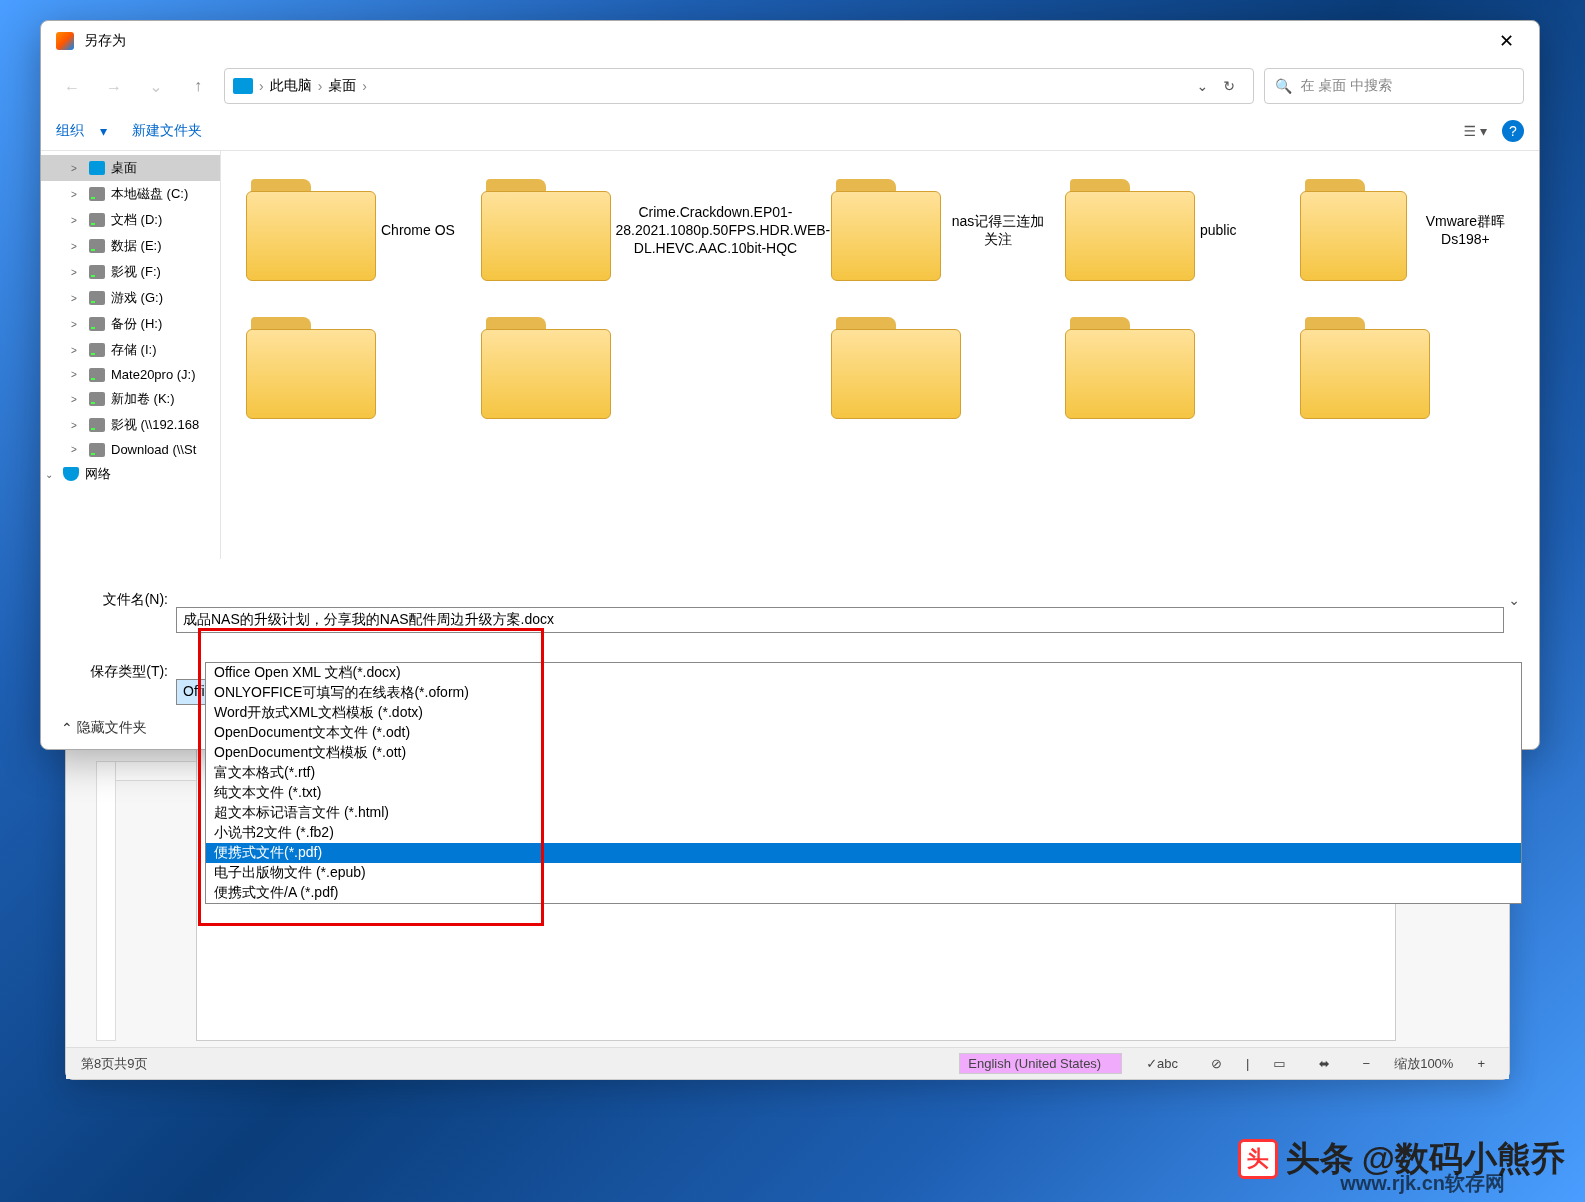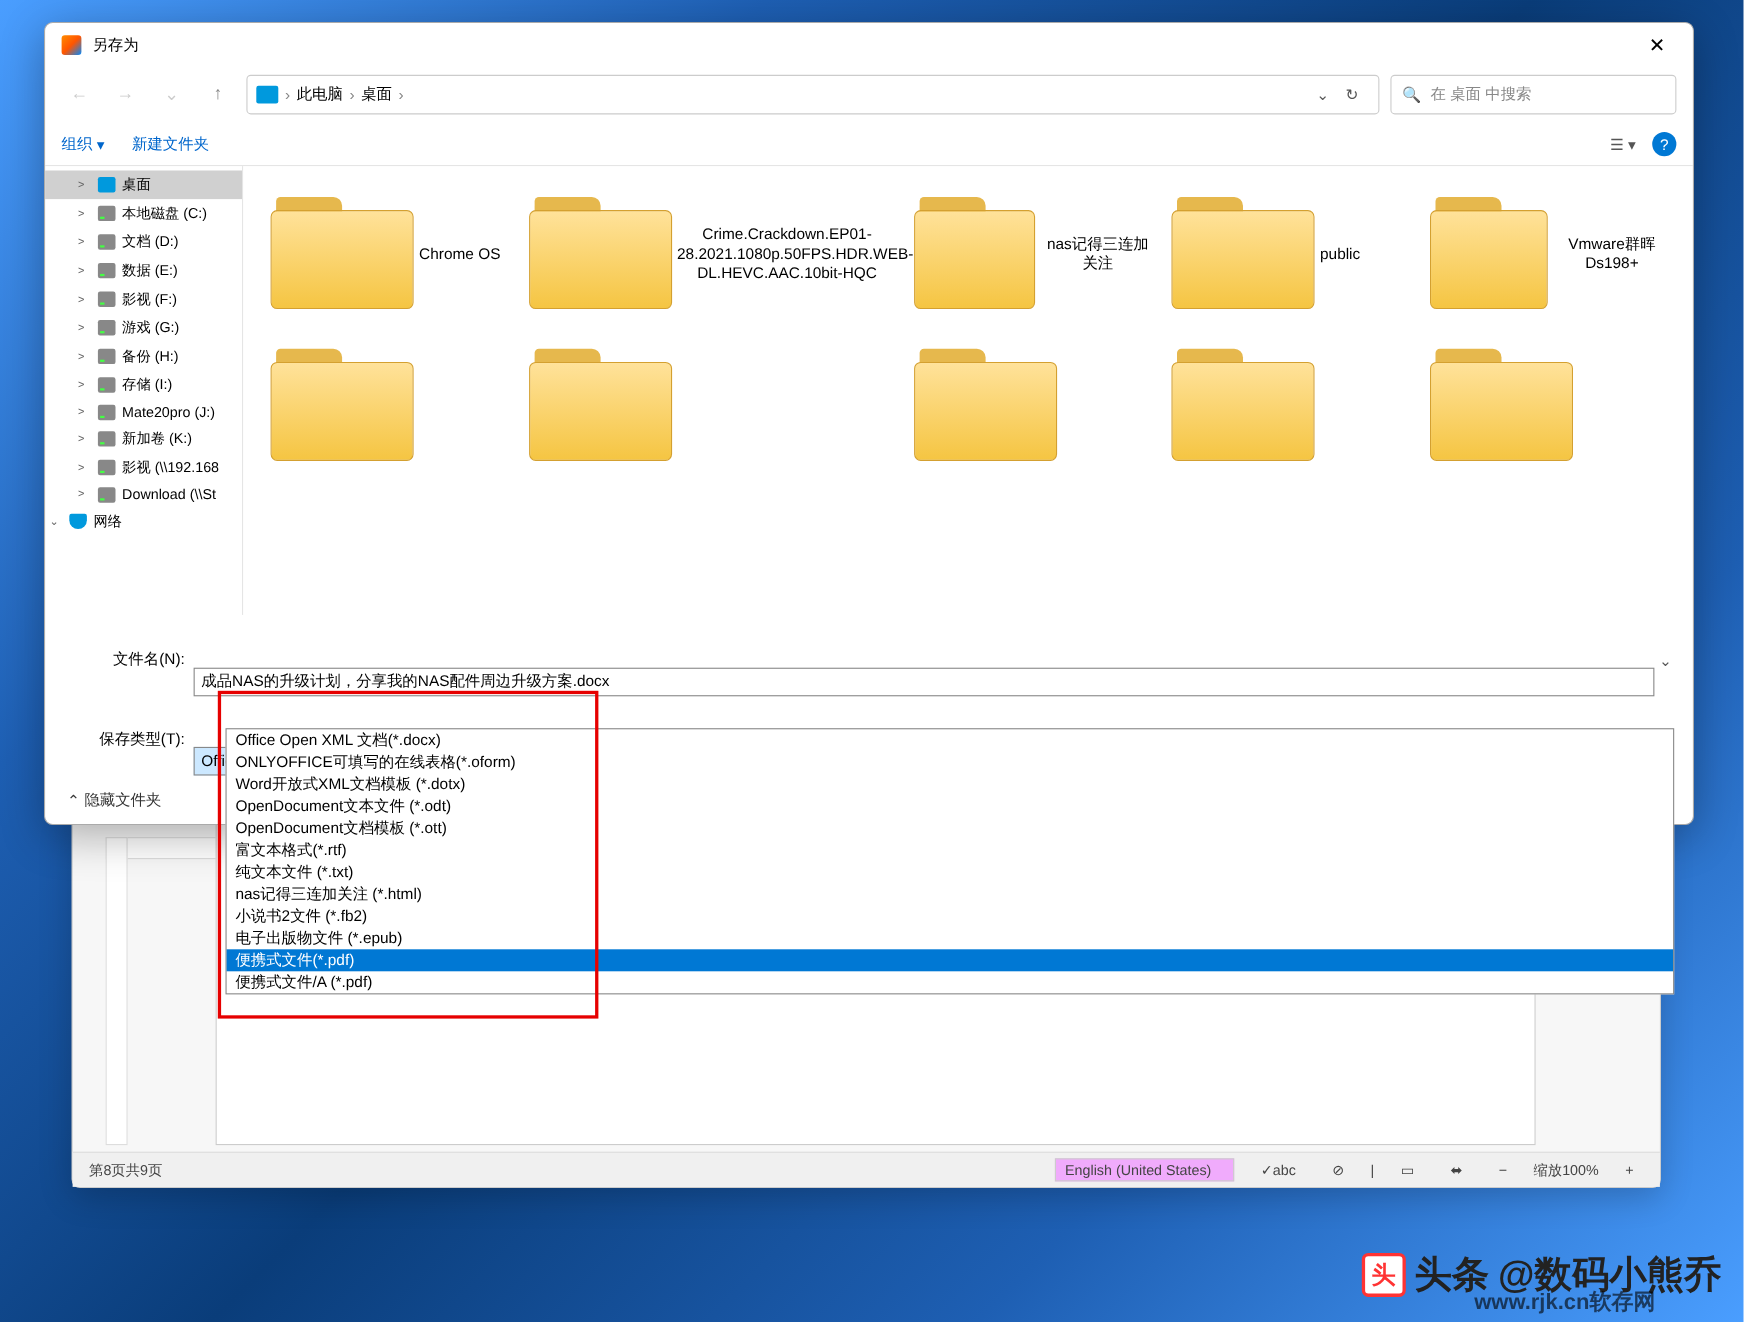--- a/index.html
+++ b/index.html
@@ -20,21 +20,21 @@
 .titlebar .close { margin-left:auto; font-size:18px; cursor:pointer; padding:5px 10px; }
 .navbar { height:50px; display:flex; align-items:center; padding:0 15px; gap:10px; }
 .nav-btn { width:32px; height:32px; display:flex; align-items:center; justify-content:center; color:#888; cursor:pointer; font-size:16px; }
 .nav-btn.disabled { color:#ccc; }
 .breadcrumb { flex:1; height:36px; border:1px solid #ccc; border-radius:4px; display:flex; align-items:center; padding:0 8px; font-size:14px; gap:6px; }
 .bc-icon { width:20px; height:16px; background:#0099dd; border-radius:2px; }
 .bc-sep { color:#888; }
 .bc-end { margin-left:auto; display:flex; gap:15px; color:#555; padding-right:10px; }
 .search-box { width:260px; height:36px; border:1px solid #ccc; border-radius:4px; display:flex; align-items:center; padding:0 10px; color:#888; font-size:14px; gap:8px; }
 .toolbar { height:40px; border-bottom:1px solid #e5e5e5; display:flex; align-items:center; padding:0 15px; font-size:14px; }
-.toolbar .lnk { color:#0066cc; cursor:pointer; margin-right:25px; display:flex; align-items:center; gap:4px; }
+.toolbar .lnk { color:#0066cc; cursor:pointer; margin-right:25px; display:flex; align-items:center; gap:16px; }
 .toolbar .right { margin-left:auto; display:flex; gap:15px; align-items:center; }
 .view-btn { color:#555; cursor:pointer; }
 .help-icon { width:22px; height:22px; border-radius:50%; background:#0078d4; color:#fff; display:flex; align-items:center; justify-content:center; font-size:14px; }
 
 .body-area { flex:1; display:flex; overflow:hidden; }
 .sidebar { width:180px; border-right:1px solid #e5e5e5; overflow-y:auto; font-size:13px; padding:4px 0; }
 .tree-item { display:flex; align-items:center; padding:4px 6px; gap:6px; cursor:pointer; white-space:nowrap; }
 .tree-item.selected { background:#d0d0d0; }
 .tree-chev { width:12px; color:#666; font-size:10px; }
 .tree-icon { width:16px; height:14px; }
@@ -298,24 +298,24 @@
 </div>
 
 <div class="dropdown-list" id="dropdown">
     <div class="opt">Office Open XML 文档(*.docx)</div>
     <div class="opt">ONLYOFFICE可填写的在线表格(*.oform)</div>
     <div class="opt">Word开放式XML文档模板 (*.dotx)</div>
     <div class="opt">OpenDocument文本文件 (*.odt)</div>
     <div class="opt">OpenDocument文档模板 (*.ott)</div>
     <div class="opt">富文本格式(*.rtf)</div>
     <div class="opt">纯文本文件 (*.txt)</div>
-    <div class="opt">nas记得三连加关注 (*.html)</div>
+    <div class="opt">超文本标记语言文件 (*.html)</div>
     <div class="opt">小说书2文件 (*.fb2)</div>
+    <div class="opt highlighted">便携式文件(*.pdf)</div>
     <div class="opt">电子出版物文件 (*.epub)</div>
-    <div class="opt highlighted">便携式文件(*.pdf)</div>
     <div class="opt">便携式文件/A (*.pdf)</div>
   </div>
 <div class="red-box"></div>
 
 <div class="watermark">
   <div class="logo">头</div>
   <span>头条</span>
   <span>@数码小熊乔</span>
 </div>
 <div class="watermark2">www.rjk.cn软存网</div>

